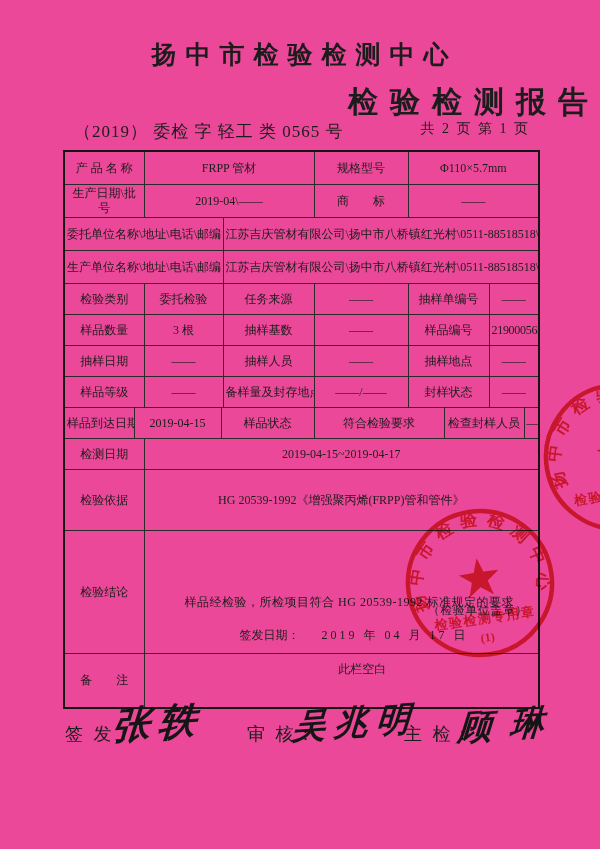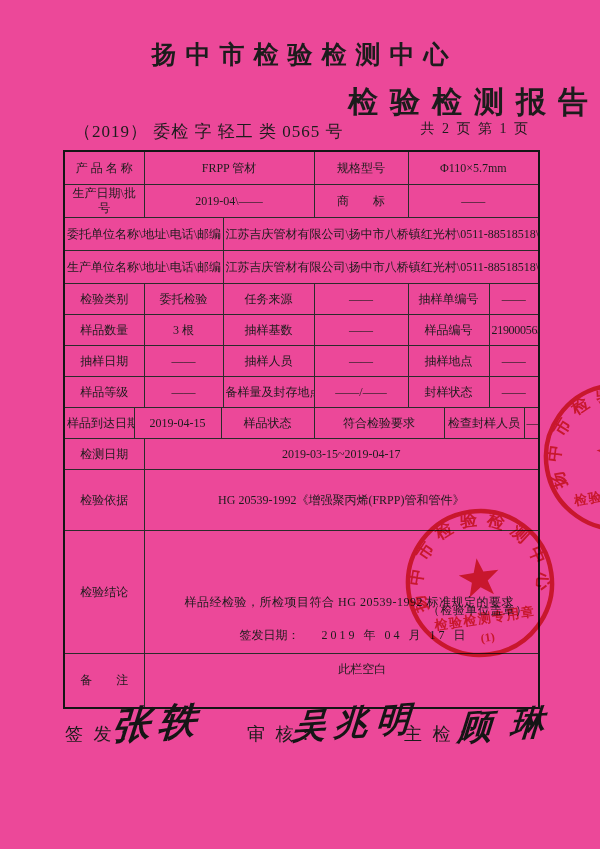--- a/index.html
+++ b/index.html
@@ -156,21 +156,21 @@
     <tr class="h30">
       <td class="small nowrap">样品到达日期</td>
       <td colspan="2">2019-04-15</td>
       <td colspan="2">样品状态</td>
       <td colspan="2">符合检验要求</td>
       <td colspan="2" class="small nowrap">检查封样人员</td>
       <td class="tiny">——</td>
     </tr>
     <tr class="h30">
       <td colspan="2">检测日期</td>
-      <td colspan="8">2019-03-15~2019-04-17</td>
+      <td colspan="8">2019-04-15~2019-04-17</td>
     </tr>
     <tr class="h60">
       <td colspan="2">检验依据</td>
       <td colspan="8" class="left">HG 20539-1992《增强聚丙烯(FRPP)管和管件》</td>
     </tr>
     <tr class="h122">
       <td colspan="2">检验结论</td>
       <td colspan="8" class="concl">
         <div class="concl-text">样品经检验，所检项目符合 HG 20539-1992 标准规定的要求</div>
         <div class="stamp-hint">（检验单位盖章）</div>

